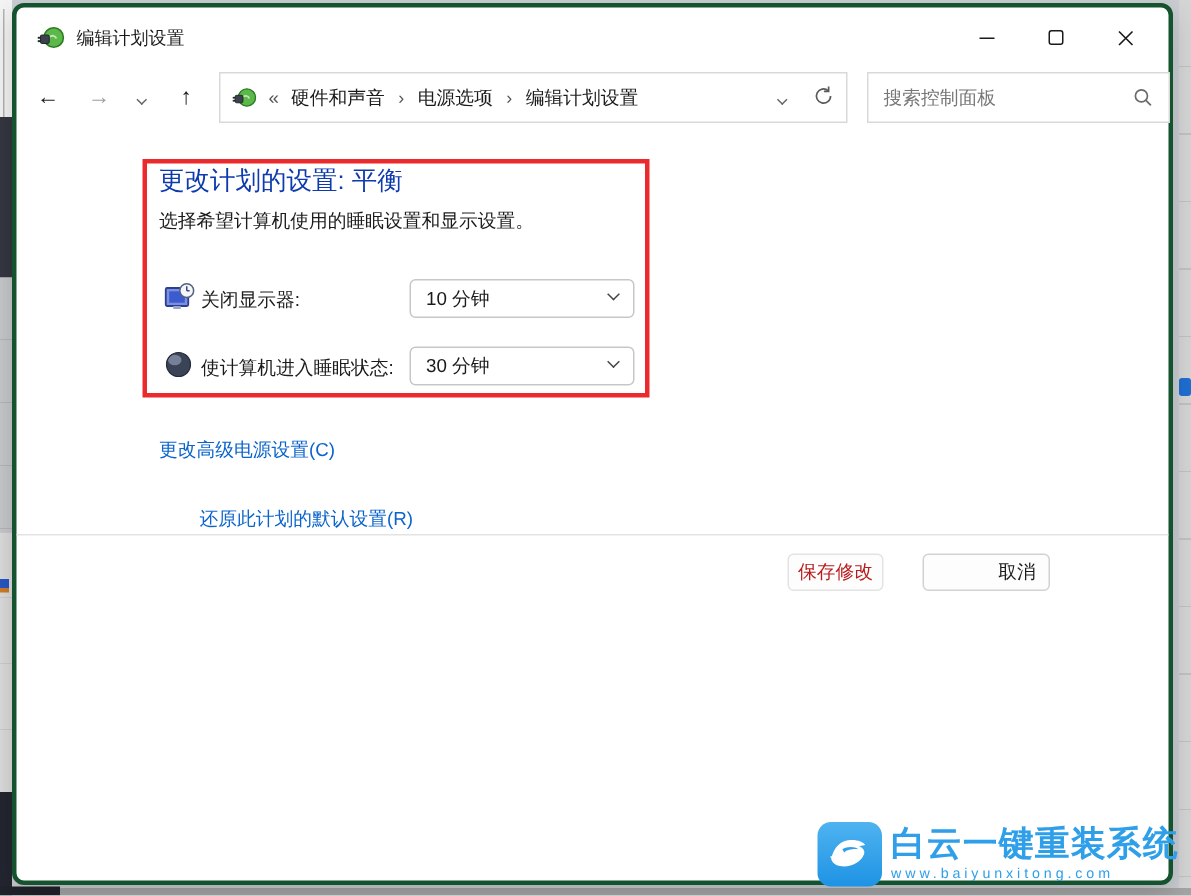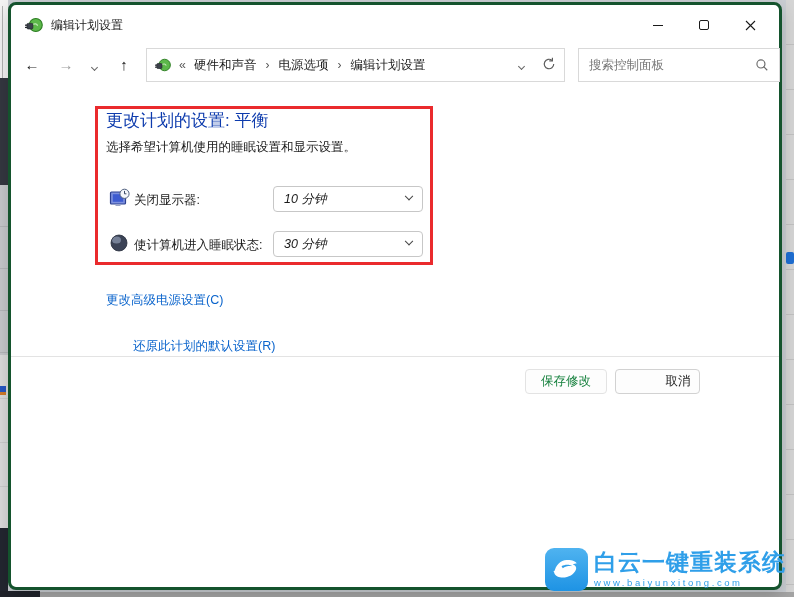--- a/index.html
+++ b/index.html
@@ -58,27 +58,27 @@
   .searchbox input::placeholder { color:#767676; opacity:1; }
 
   
   .heading { position:absolute; left:95px; top:104px; font-size:17px; color:#0d3bad; }
   .descr   { position:absolute; left:95px; top:134px; font-size:12.5px; color:#1b1b1b; }
   .red-box { position:absolute; left:84px; top:101px; width:338px; height:159px; border:3px solid #ea2a2d;
              pointer-events:none; z-index:6; }
   .setting-icon { position:absolute; width:22px; height:22px; }
   .setting-label { position:absolute; font-size:12.5px; color:#1b1b1b; }
   .combo { position:absolute; width:150px; height:26px; border:1px solid #c7c7c7; border-radius:4px; background:#fff;
-           display:flex; align-items:center; padding:0 10px; font-size:12.5px; color:#1b1b1b;font-style:italic; }
+           display:flex; align-items:center; padding:0 10px; font-size:12.5px; color:#1b1b1b; }
   .combo .chev { margin-left:auto; width:6px; height:6px; transform:rotate(45deg) translate(-2px,-2px); }
   .task-link { position:absolute; font-size:12.5px; color:#0a64cc; cursor:pointer; }
   .divider { position:absolute; left:0; right:0; top:351px; height:1px; background:#e3e3e3; }
   .btn { position:absolute; top:364px; height:25px; border-radius:4px; background:#fdfdfd; font-size:12.5px;
          display:flex; align-items:center; justify-content:center; font-family:inherit; }
-  .btn-save   { left:514px; width:82px; border:1px solid #e3e3e3; color:#15803d; }
+  .btn-save   { left:514px; width:64px; border:1px solid #e3e3e3; color:#b91c1c; }
   .btn-cancel { left:604px; width:85px; border:1px solid #d2d2d2; color:#1b1b1b;padding-left:41px; }
 
   
   .watermark { position:absolute; left:545px; top:548px; width:248px; height:46px; display:flex; align-items:flex-start; z-index:10; }
   .wm-badge { width:43px; height:43px; border-radius:9px; background:linear-gradient(180deg,#4fb3f0,#1e93e4);
               display:flex; align-items:center; justify-content:center; flex:0 0 auto; }
   .wm-text { margin-left:6px; display:flex; flex-direction:column; }
   .wm-title { font-size:23px; font-weight:bold; color:#2f9fe9; line-height:28px; letter-spacing:1px; white-space:nowrap; }
   .wm-url { font-size:9.5px; color:#2f9fe9; letter-spacing:2.6px; margin-top:1px; white-space:nowrap; }
 </style>

